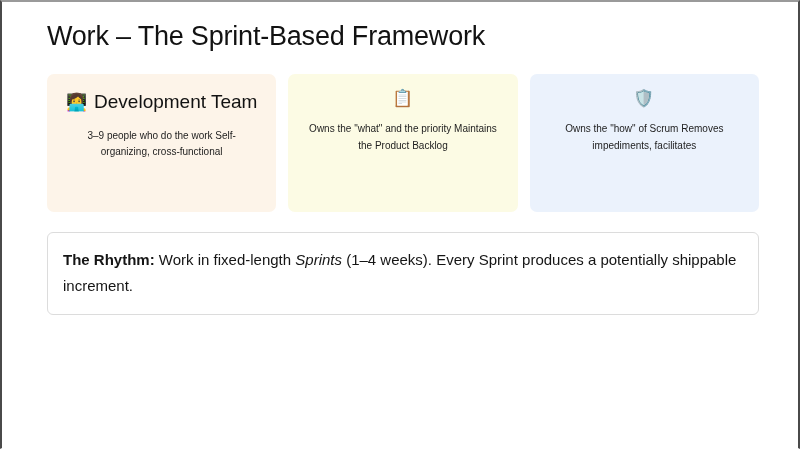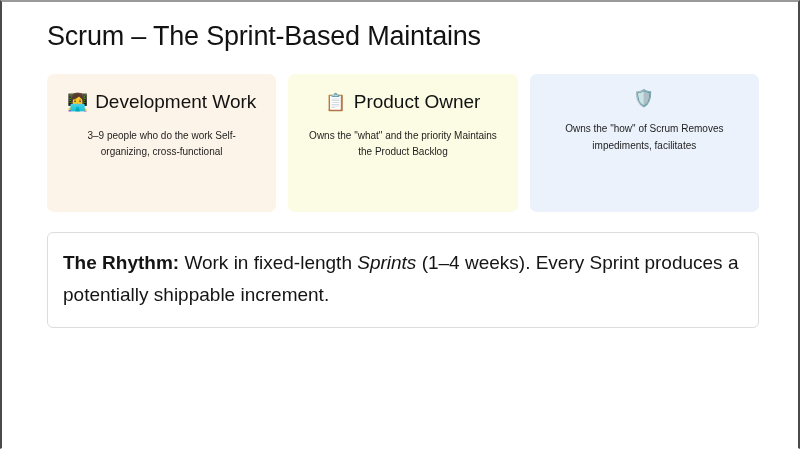--- a/index.html
+++ b/index.html
@@ -89,56 +89,55 @@
   .rhythm-box {
     box-sizing: border-box;
     margin-top: 20px;
     border: 1px solid #dcdcdc;
     border-radius: 6px;
     background: #ffffff;
     padding: 14px 15px 16px 15px;
   }
 
   .rhythm-text {
-    font-size: 19px;
+    font-size: 15px;
     color: #151515;
     line-height: 1.68;
     margin: 0;
   }
 
   .rhythm-label {
     font-weight: 700;
   }
 
   .rhythm-em {
     font-style: italic;
   }
 </style>
 </head>
 <body>
 
 <div class="slide">
   <div class="slide-inner">
 
-    <h1 class="slide-title">Scrum – The Sprint-Based Maintains</h1>
+    <h1 class="slide-title">Work – The Sprint-Based Framework</h1>
 
     <div class="cards-row">
 
       <div class="card" id="card0" style="background: rgb(253, 244, 233);">
         <div class="card-heading">
           <span class="card-emoji">👩‍💻</span>
-          <span>Development Work</span>
+          <span>Development Team</span>
         </div>
         <p class="card-body">3–9 people who do the work Self-organizing, cross-functional</p>
       </div>
 
       <div class="card" id="card1" style="background: rgb(252, 251, 228);">
         <div class="card-heading">
           <span class="card-emoji">📋</span>
-          <span>Product Owner</span>
         </div>
         <p class="card-body">Owns the "what" and the priority Maintains the Product Backlog</p>
       </div>
 
       <div class="card" id="card2" style="background: rgb(235, 242, 252);">
         <div class="card-heading">
           <span class="card-emoji">🛡️</span>
         </div>
         <p class="card-body">Owns the "how" of Scrum Removes impediments, facilitates</p>
       </div>

